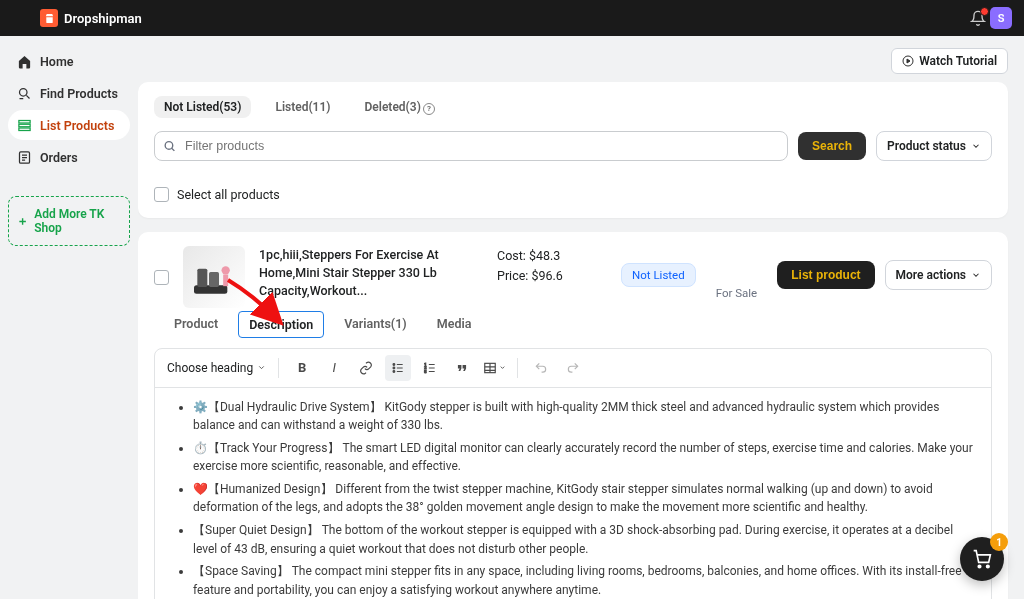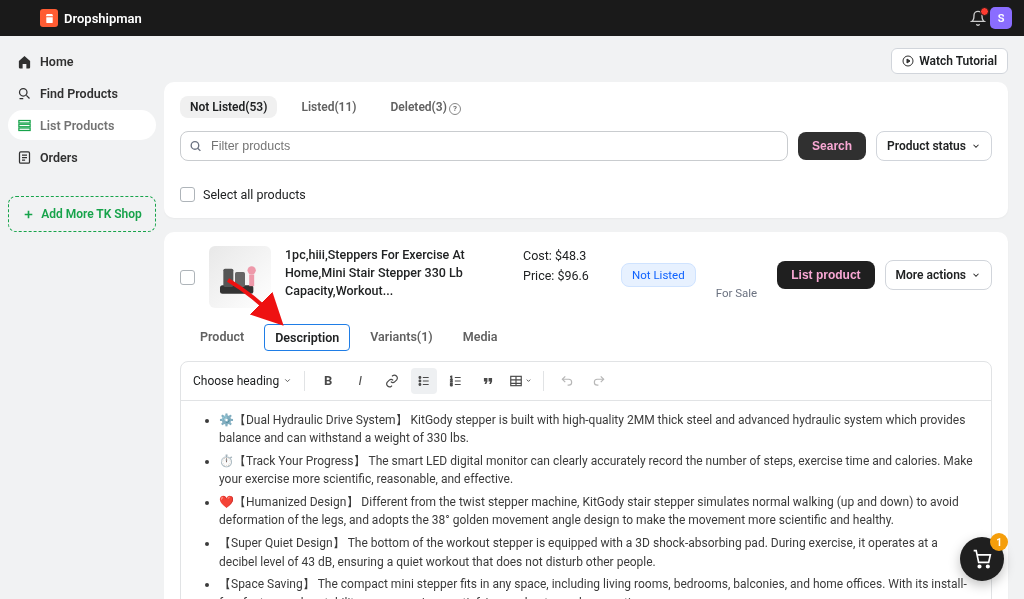--- a/index.html
+++ b/index.html
@@ -10,63 +10,63 @@
 .topbar .brand { display: flex; align-items: center; gap: 6px; font-weight: 600; font-size: 13px; margin-left: 28px; }
 .topbar .brand-icon { width: 18px; height: 18px; background: #ff5c33; border-radius: 3px; display: flex; align-items: center; justify-content: center; }
 .topbar .spacer { flex: 1; }
 .topbar .notif { width: 24px; height: 24px; display: flex; align-items: center; justify-content: center; position: relative; }
 .topbar .notif-badge { position: absolute; top: 1px; right: 1px; width: 9px; height: 9px; background: #ff3b30; border-radius: 50%; border: 1.5px solid #1a1a1a; }
 .topbar .shop-pill { background: #2d2d2d; border-radius: 6px; padding: 3px 8px; display: flex; align-items: center; gap: 6px; font-size: 11px; margin: 0 8px; }
 .topbar .avatar { width: 22px; height: 22px; background: #8a6dff; border-radius: 5px; display: flex; align-items: center; justify-content: center; font-size: 11px; font-weight: 600; }
 
 
 .layout { display: flex; height: calc(100% - 36px); }
-.sidebar { width: 164px; padding: 10px 8px; }
+.sidebar { width: 138px; padding: 10px 8px; }
 .sidebar .nav-item { display: flex; align-items: center; gap: 8px; padding: 7px 8px; font-size: 12.5px; font-weight: 600; border-radius: 6px; cursor: pointer; margin-bottom: 2px; color: #303030; }
-.sidebar .nav-item.active { background: #fff; color: #737373; border-radius: 15px; }
+.sidebar .nav-item.active { background: #fff; color: #c2410c; border-radius: 15px; }
 .sidebar .nav-item .icon { width: 16px; height: 16px; display: flex; align-items: center; justify-content: center; }
 .sidebar .add-shop { border: 1.5px dashed #16a34a; color: #16a34a; border-radius: 8px; padding: 10px 8px; display: flex; align-items: center; justify-content: center; gap: 6px; font-weight: 600; font-size: 12px; margin-top: 24px; cursor: pointer; }
 
 .main { flex: 1; padding: 12px 16px 0 0; overflow: auto; }
 .tutorial-row { display: flex; justify-content: flex-end; margin-bottom: 8px; }
 .btn-white { background: #fff; border: 1px solid #d1d5db; border-radius: 6px; padding: 5px 10px; font-size: 12px; font-weight: 600; display: flex; align-items: center; gap: 5px; cursor: pointer; }
 
 .card { background: #fff; border-radius: 10px; padding: 14px 16px 16px; margin-bottom: 14px; box-shadow: 0 1px 2px rgba(0,0,0,0.04); }
 
 .status-tabs { display: flex; gap: 14px; margin-bottom: 12px; align-items: center; }
 .status-tab { font-size: 12px; font-weight: 600; color: #616161; padding: 4px 10px; border-radius: 8px; cursor: pointer; }
 .status-tab.active { background: #f0f0f0; color: #202223; }
 .status-tab .help { display: inline-flex; width: 12px; height: 12px; border: 1px solid #888; border-radius: 50%; align-items: center; justify-content: center; font-size: 8px; margin-left: 2px; }
 
 .filter-row { display: flex; gap: 10px; align-items: center; margin-bottom: 26px; }
 .search-box { flex: 1; position: relative; }
 .search-box input { width: 100%; border: 1px solid #c9cccf; border-radius: 8px; padding: 7px 10px 7px 30px; font-size: 12.5px; outline: none; }
 .search-box .sicon { position: absolute; left: 9px; top: 50%; transform: translateY(-50%); color: #6b7280; }
-.btn-black { background: #1f1f1f; color: #f9a8d4; border: none; border-radius: 8px; padding: 7px 14px; font-size: 12px; font-weight: 600; cursor: pointer; }
+.btn-black { background: #1f1f1f; color: #eab308; border: none; border-radius: 8px; padding: 7px 14px; font-size: 12px; font-weight: 600; cursor: pointer; }
 .btn-black.outlined { background: #303030; }
 .dropdown-btn { background: #fff; border: 1px solid #d1d5db; border-radius: 8px; padding: 7px 10px; font-size: 12px; font-weight: 600; display: flex; align-items: center; gap: 5px; cursor: pointer; }
 
 .select-all { display: flex; align-items: center; gap: 8px; font-size: 12.5px; margin-top: 4px; }
 .checkbox { width: 15px; height: 15px; border: 1px solid #aeb4b9; border-radius: 3px; background: #fff; cursor: pointer; }
 
 
 .product-row { display: flex; gap: 14px; align-items: flex-start; }
 .product-row .checkbox { margin-top: 24px; }
 .thumb { width: 62px; height: 62px; background: #f5f5f5; border-radius: 6px; display: flex; align-items: center; justify-content: center; overflow: hidden; }
 .thumb.stepper { background: linear-gradient(135deg,#e8e8e8,#fff); position: relative; }
 .pinfo { display: flex; gap: 28px; flex: 1; align-items: flex-start; }
 .ptitle { width: 210px; font-size: 12.5px; line-height: 1.45; font-weight: 500; }
 .pprice { font-size: 12.5px; line-height: 1.6; }
 .pactions { margin-left: auto; display: flex; align-items: center; gap: 10px; }
 .badge { font-size: 11.5px; padding: 4px 10px; border-radius: 8px; }
 .badge.notlisted { background: #e7f1ff; color: #0f62fe; border: 1px solid #cfe3ff; }
 .badge.nofill { color: #6b7280; margin-top: 36px; }
 
 
-.detail-tabs { display: flex; gap: 10px; margin-top: 16px; margin-left: 10px; }
+.detail-tabs { display: flex; gap: 10px; margin-top: 3px; margin-left: 10px; }
 .detail-tab { font-size: 12.5px; font-weight: 600; color: #616161; padding: 5px 10px; border-radius: 4px; cursor: pointer; }
 .detail-tab.active { border: 1px solid #1f7de6; color: #202223; }
 
 
 .arrow-wrap { position: absolute; left: 223px; top: 275px; z-index: 50; pointer-events: none; }
 
 
 .editor { border: 1px solid #e1e3e5; border-radius: 8px; margin-top: 10px; }
 .toolbar { display: flex; align-items: center; gap: 6px; padding: 6px 10px; border-bottom: 1px solid #e1e3e5; }
 .tb-select { border: none; font-size: 12px; padding: 4px 2px; background: transparent; display: flex; align-items: center; gap: 4px; cursor: pointer; }

